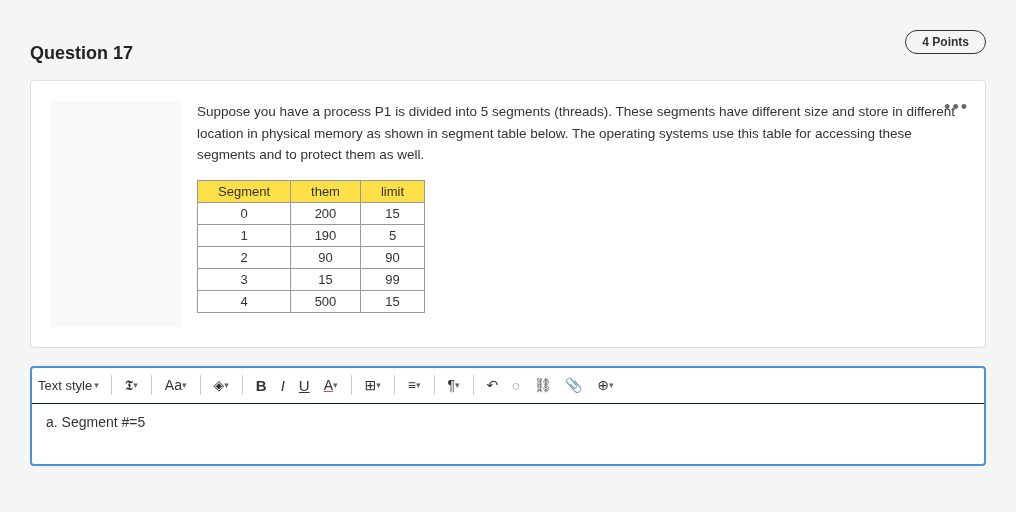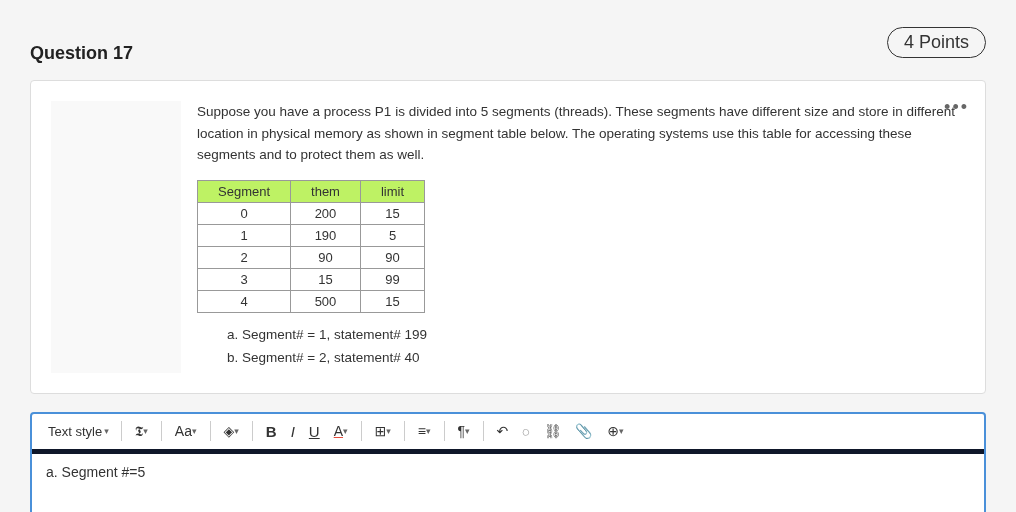--- a/index.html
+++ b/index.html
@@ -24,22 +24,22 @@
     .question-title {
       font-size: 18px;
       font-weight: 600;
       color: #222;
       margin-top: 23px;
     }
     .points-badge {
       border: 1.5px solid #333;
       border-radius: 20px;
       padding: 4px 16px;
-      font-size: 18px;
-      font-weight: 400;
+      font-size: 12px;
+      font-weight: 700;
     }
     .question-body {
       background: #fff;
       border: 1px solid #ddd;
       border-radius: 4px;
       padding: 20px 20px 20px 20px;
       position: relative;
       display: flex;
       gap: 16px;
     }
@@ -70,21 +70,21 @@
       margin-bottom: 14px;
       font-size: 13px;
     }
     table.segment-table th,
     table.segment-table td {
       border: 1px solid #999;
       padding: 3px 20px;
       text-align: center;
     }
     table.segment-table th {
-      background: #bef264;
+      background: #fde047;
       font-weight: 500;
     }
     .question-sub {
       font-size: 13.5px;
       line-height: 1.6;
       margin-bottom: 10px;
     }
     .sub-item {
       font-size: 13.5px;
       margin: 8px 0 8px 30px;
@@ -92,22 +92,22 @@
     
     .editor-wrapper {
       background: #fff;
       border: 2px solid #4a90d9;
       border-radius: 4px;
       margin-top: 18px;
     }
     .toolbar {
       display: flex;
       align-items: center;
-      padding: 6px 12px;
-      border-bottom: 5px solid #0f172a;
+      padding: 6px 2px;
+      border-bottom: 1px solid #0f172a;
       gap: 4px;
       flex-wrap: wrap;
     }
     .toolbar-group {
       display: flex;
       align-items: center;
       gap: 2px;
     }
     .toolbar-sep {
       width: 1px;
@@ -197,24 +197,20 @@
             </tr>
             <tr>
               <td>4</td>
               <td>500</td>
               <td>15</td>
             </tr>
           </tbody>
       </table>
 
 
-      <div id="sub-items-container">
-          <p class="sub-item">a.   Segment# = 1, statement# 199</p>
-          <p class="sub-item">b.   Segment# = 2, statement# 40</p>
-        </div>
     </div>
   </div>
 
   <div class="editor-wrapper">
 
     <div class="toolbar">
       <div class="toolbar-group">
         <span class="toolbar-dropdown">
           <span>Text style</span>
           <span class="chevron">▾</span>

